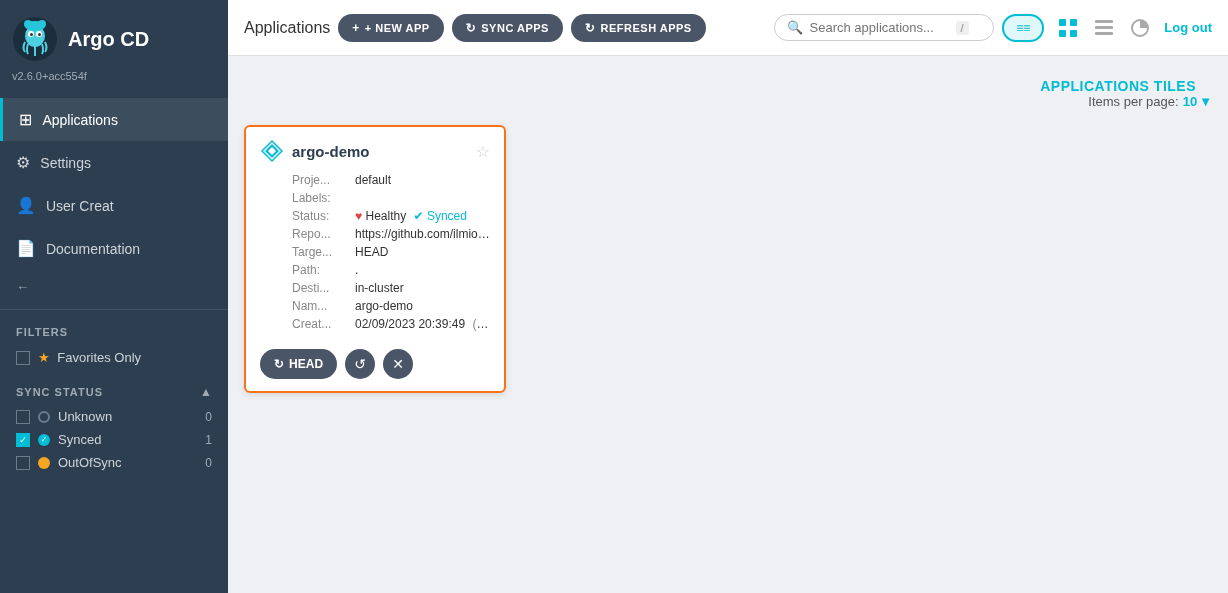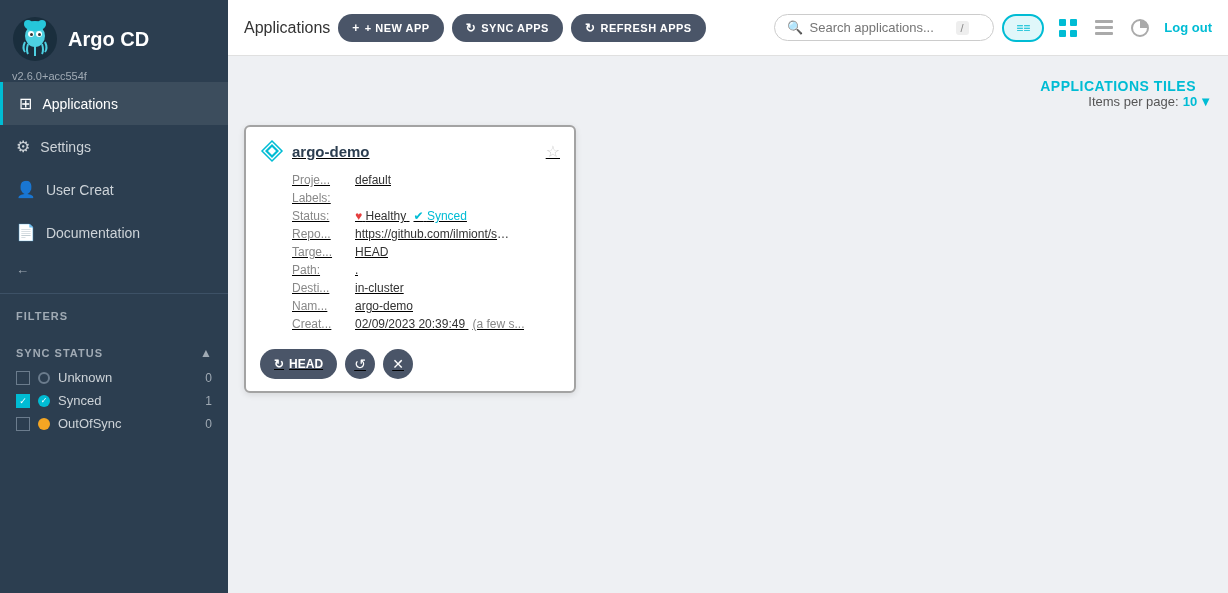--- a/index.html
+++ b/index.html
@@ -26,21 +26,21 @@
       height: 46px;
     }
     .sidebar-logo-title {
       font-size: 20px;
       font-weight: bold;
       color: #fff;
     }
     .sidebar-version {
       font-size: 11px;
       color: #a0aab4;
-      padding: 0 12px 0;
+      padding: 0 12px 16px;
     }
     .sidebar-nav {
       display: flex;
       flex-direction: column;
     }
     .sidebar-nav-item {
       display: flex;
       align-items: center;
       gap: 10px;
       padding: 12px 16px;
@@ -285,25 +285,24 @@
       cursor: pointer;
       display: flex;
       align-items: center;
       gap: 2px;
     }
 
     
     .app-card {
       background: #fff;
       border-radius: 6px;
-      border: 2px solid #a3a3a3;
-      width: 332px;
+      border: 2px solid #f97316;
+      width: 262px;
       overflow: hidden;
       box-shadow: 0 2px 6px rgba(0,0,0,0.1);
-      text-decoration: underline;
     }
     .app-card-header {
       display: flex;
       align-items: center;
       justify-content: space-between;
       padding: 12px 14px 8px;
     }
     .app-card-name-row {
       display: flex;
       align-items: center;
@@ -442,20 +441,27 @@
   </nav>
 
   <div class="sidebar-collapse">
     <span>←</span>
   </div>
 
   <hr class="sidebar-divider">
 
   <div class="filters-section">
     <div class="filters-title">FILTERS</div>
+    <div class="filter-item">
+      <div class="filter-checkbox"></div>
+      <span class="filter-label">
+        <span style="color: #f5a623; margin-right: 4px;">★</span>
+        <span>Favorites Only</span>
+      </span>
+    </div>
   </div>
 
   <div class="sync-status-section">
     <div class="sync-status-header">
       <span class="sync-status-title">SYNC STATUS</span>
       <span class="sync-status-collapse">▲</span>
     </div>
 
     <div class="sync-status-item">
       <div class="filter-checkbox"></div>

